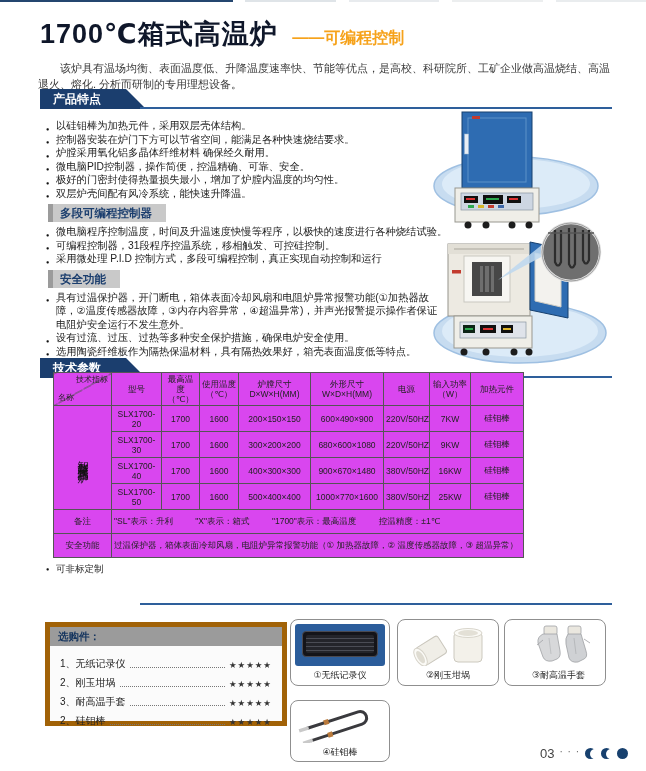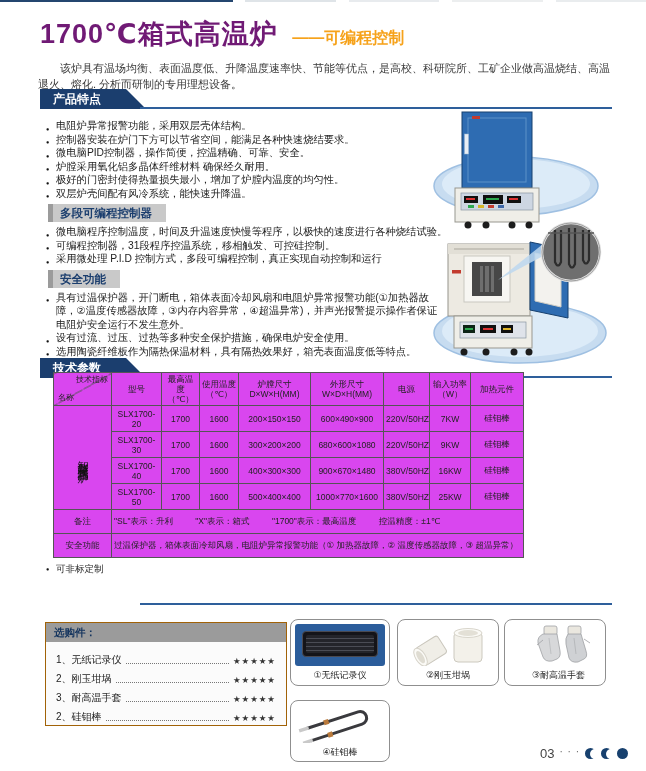--- a/index.html
+++ b/index.html
@@ -3,21 +3,21 @@
 <meta charset="utf-8">
 <style>
   html,body{margin:0;padding:0;background:#fff;}
   .page{position:relative;width:646px;height:771px;background:#ffffff;overflow:hidden;
         font-family:"Liberation Sans","DejaVu Sans",sans-serif;color:#333;}
   .top-strip{position:absolute;top:0;left:0;width:646px;height:2px;
     background:linear-gradient(90deg,#24466f 0 36%,#ffffff 36% 38%,#dfe4e8 38% 52%,#ffffff 52% 54%,
                #e8ebee 54% 68%,#ffffff 68% 70%,#eceeef 70% 84%,#ffffff 84% 86%,#e9ecee 86% 100%);}
   
   .title-row{position:absolute;left:40px;top:16px;white-space:nowrap;}
-  .title-main{font-size:27px;font-weight:bold;color:#701a75;letter-spacing:1px;}
+  .title-main{font-size:27px;font-weight:bold;color:#0f172a;letter-spacing:1px;}
   .title-sub{font-size:16px;font-weight:bold;color:#f6a21a;margin-left:10px;}
   .intro{position:absolute;left:38px;top:60px;width:580px;font-size:11px;line-height:16px;
          color:#3a3a3a;text-indent:2em;}
   
   .band{position:absolute;left:40px;width:572px;height:20px;}
   .badge{position:absolute;left:0;top:0;width:106px;height:20px;background:#1b3e6e;color:#fff;
          font-size:12px;font-weight:bold;line-height:20px;padding-left:13px;box-sizing:border-box;
          clip-path:polygon(0 0,calc(100% - 20px) 0,100% 100%,0 100%);}
   .band-line{position:absolute;left:100px;right:0;bottom:0;height:2px;background:#2e5f9b;}
   
@@ -40,21 +40,21 @@
     background:linear-gradient(to bottom right,transparent 49.3%,#555 49.3%,#555 50.7%,transparent 50.7%);}
   th.corner .ct{position:absolute;top:2px;right:3px;font-size:8px;}
   th.corner .cb{position:absolute;bottom:2px;left:4px;font-size:8px;}
   tr.nrow td{height:21px;}
   td.ltext{text-align:left;padding-left:6px;}
   td.ltext span{margin-right:20px;}
   .footnote{position:absolute;left:46px;top:563px;font-size:9.5px;color:#222;padding-left:10px;}
   .footnote::before{content:"●";position:absolute;left:0;top:3px;font-size:5.5px;color:#111;}
   
   .opt-box{position:absolute;left:45px;top:622px;width:242px;height:104px;background:#fbfbfb;
-           border:1px solid #a16207;box-sizing:border-box;}
+           border:5px solid #a16207;box-sizing:border-box;}
   .opt-head{height:19px;background:#9b9b9b;color:#14345e;font-weight:bold;font-size:10.5px;
             line-height:19px;padding-left:8px;}
   .opt-list{padding:6px 10px 16px 10px;}
   .opt-row{display:flex;align-items:flex-end;font-size:10px;height:19px;color:#222;}
   .opt-row .lbl{white-space:nowrap;}
   .opt-row .dots{flex:1;border-bottom:1px dotted #777;margin:0 4px 3px 4px;}
   .opt-row .stars{font-size:8.5px;letter-spacing:1px;color:#333;margin-bottom:1px;}
   
   .card{position:absolute;background:#fff;border:1px solid #8f8f8f;border-radius:8px;
         box-sizing:border-box;padding:4px 4px 2px;}
@@ -88,24 +88,24 @@
   </div>
   <div class="intro">该炉具有温场均衡、表面温度低、升降温度速率快、节能等优点，是高校、科研院所、工矿企业做高温烧结、高温退火、熔化. 分析而研制的专用理想设备。</div>
 
   <div class="band" style="top:89px;">
     <div class="badge">产品特点</div>
     <div class="band-line"></div>
   </div>
 
   <div class="feat-wrap">
     <ul class="blist">
-      <li>电阻炉异常报警功能，采用双层壳体结构。</li>
+      <li>以硅钼棒为加热元件，采用双层壳体结构。</li>
       <li>控制器安装在炉门下方可以节省空间，能满足各种快速烧结要求。</li>
+      <li>炉膛采用氧化铝多晶体纤维材料 确保经久耐用。</li>
       <li>微电脑PID控制器，操作简便，控温精确、可靠、安全。</li>
-      <li>炉膛采用氧化铝多晶体纤维材料 确保经久耐用。</li>
       <li>极好的门密封使得热量损失最小，增加了炉膛内温度的均匀性。</li>
       <li>双层炉壳间配有风冷系统，能快速升降温。</li>
     </ul>
     <div class="sub-head">多段可编程控制器</div>
     <ul class="blist">
       <li>微电脑程序控制温度，时间及升温速度快慢等程序，以极快的速度进行各种烧结试验。</li>
       <li>可编程控制器，31段程序控温系统，移相触发、可控硅控制。</li>
       <li>采用微处理 P.I.D 控制方式，多段可编程控制，真正实现自动控制和运行</li>
     </ul>
     <div class="sub-head">安全功能</div>

